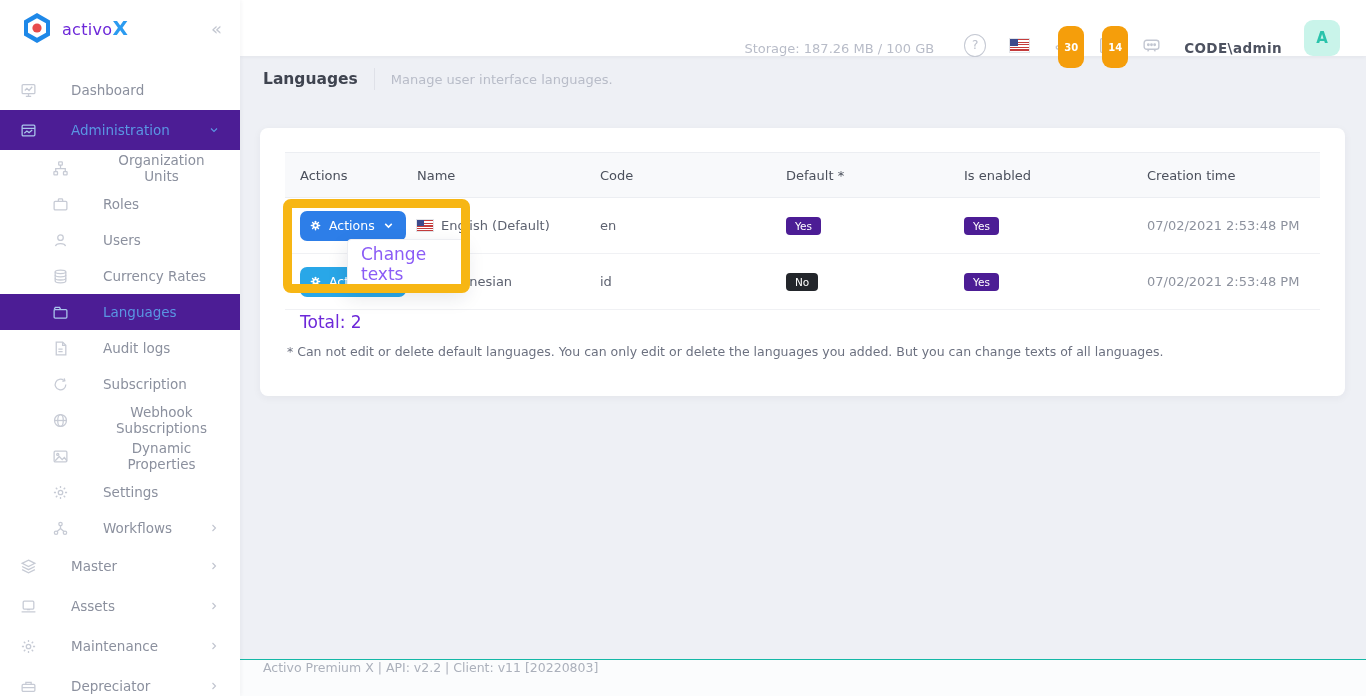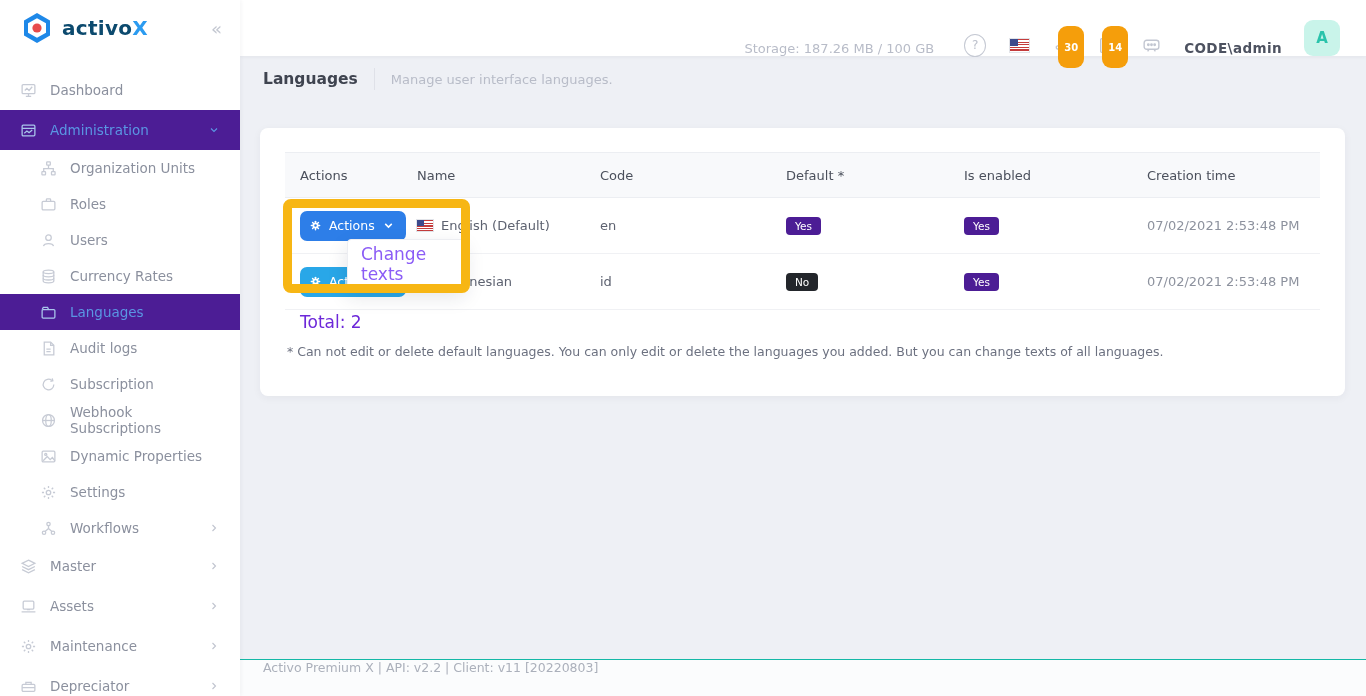--- a/index.html
+++ b/index.html
@@ -4,26 +4,26 @@
 <style>
   html,body{margin:0;padding:0;background:#dfe2ea;}
   .app{position:relative;width:1366px;height:696px;background:#eef0f5;overflow:hidden;
        font-family:"DejaVu Sans","Liberation Sans",sans-serif;-webkit-font-smoothing:antialiased;}
 
   
   .sidebar{position:absolute;left:0;top:0;bottom:0;width:240px;background:#fff;
            box-shadow:1px 0 4px rgba(30,40,60,.05);z-index:6;overflow:hidden;}
   .side-head{height:56px;display:flex;align-items:center;justify-content:space-between;padding:0 18px 0 20px;}
   .brand{display:flex;align-items:center;gap:8px;}
-  .brand-name{font-size:20px;font-weight:700;color:#0c4a6e;letter-spacing:.3px;}
+  .brand-name{font-size:16px;font-weight:400;color:#6d28d9;letter-spacing:.3px;}
   .brand-accent{font-size:20px;font-weight:700;color:#2b9bf0;}
   .collapse{color:#c3c7d1;font-size:18px;cursor:pointer;}
   .menu{padding-top:14px;}
-  .it{display:flex;align-items:center;height:40px;padding:0 20px;color:#8b909e;font-size:13.5px;cursor:pointer;}
-  .it.sub{height:36px;padding-left:40px;}
+  .it{display:flex;align-items:center;height:40px;padding:0 20px;color:#8b909e;font-size:13.5px;cursor:pointer;gap:21px;}
+  .it.sub{height:36px;padding-left:52px;text-align:center;}
   .it .sn-ic{width:17px;height:17px;stroke:#c7cbd5;fill:none;stroke-width:1.2;margin-right:13px;flex:none;}
   .it.active{background:#4c1d95;color:#5a96e3;}
   .it.active .sn-ic{stroke:#a9c6ec;}
   .chev{margin-left:auto;width:12px;height:12px;stroke:#c0c4cf;fill:none;stroke-width:1.5;flex:none;}
   .chev.blue{stroke:#5a96e3;}
 
   
   .topbar{position:absolute;left:240px;top:0;right:0;height:56px;background:#fff;z-index:5;
           box-shadow:0 1px 4px rgba(26,32,44,.06);display:flex;align-items:flex-end;justify-content:flex-end;
           gap:22px;padding:0 26px;}

